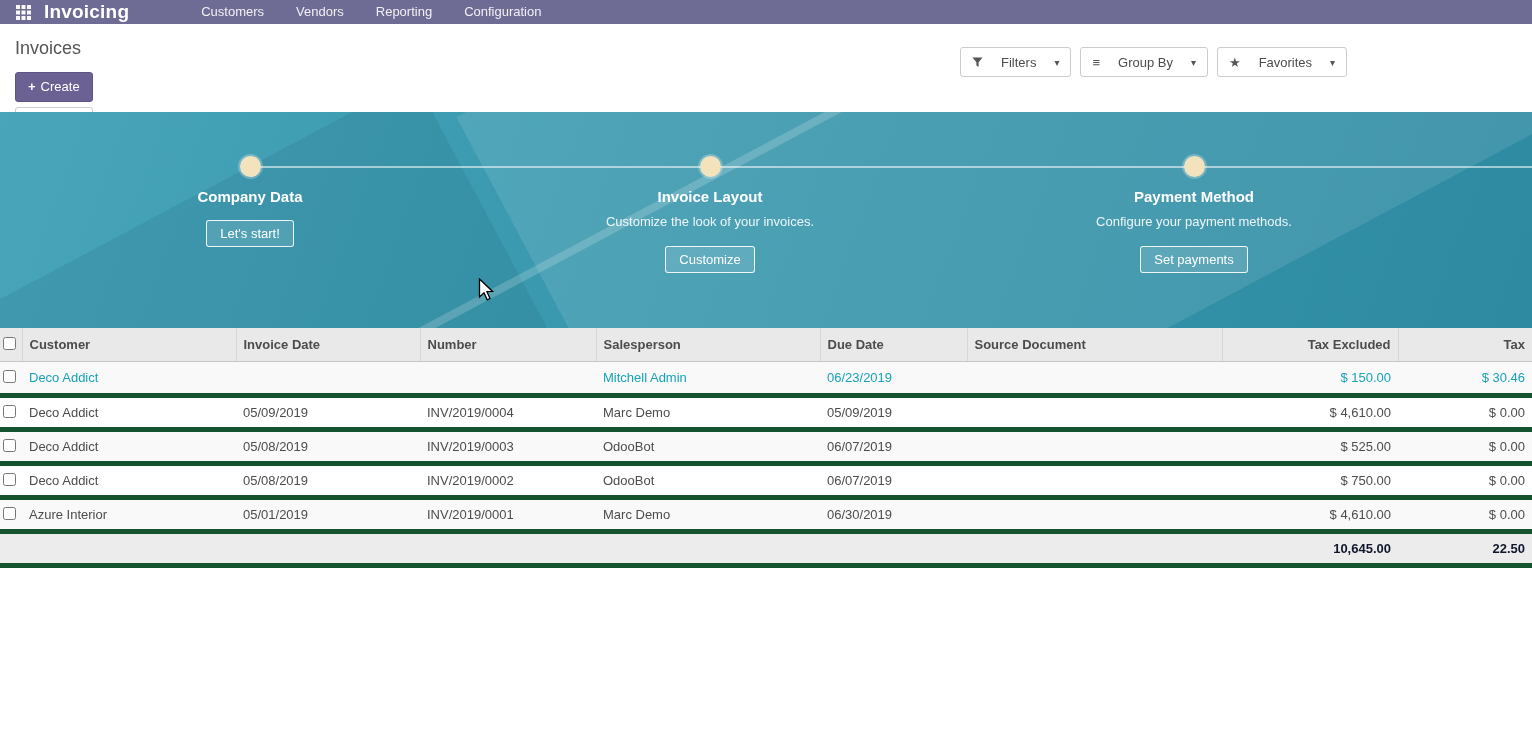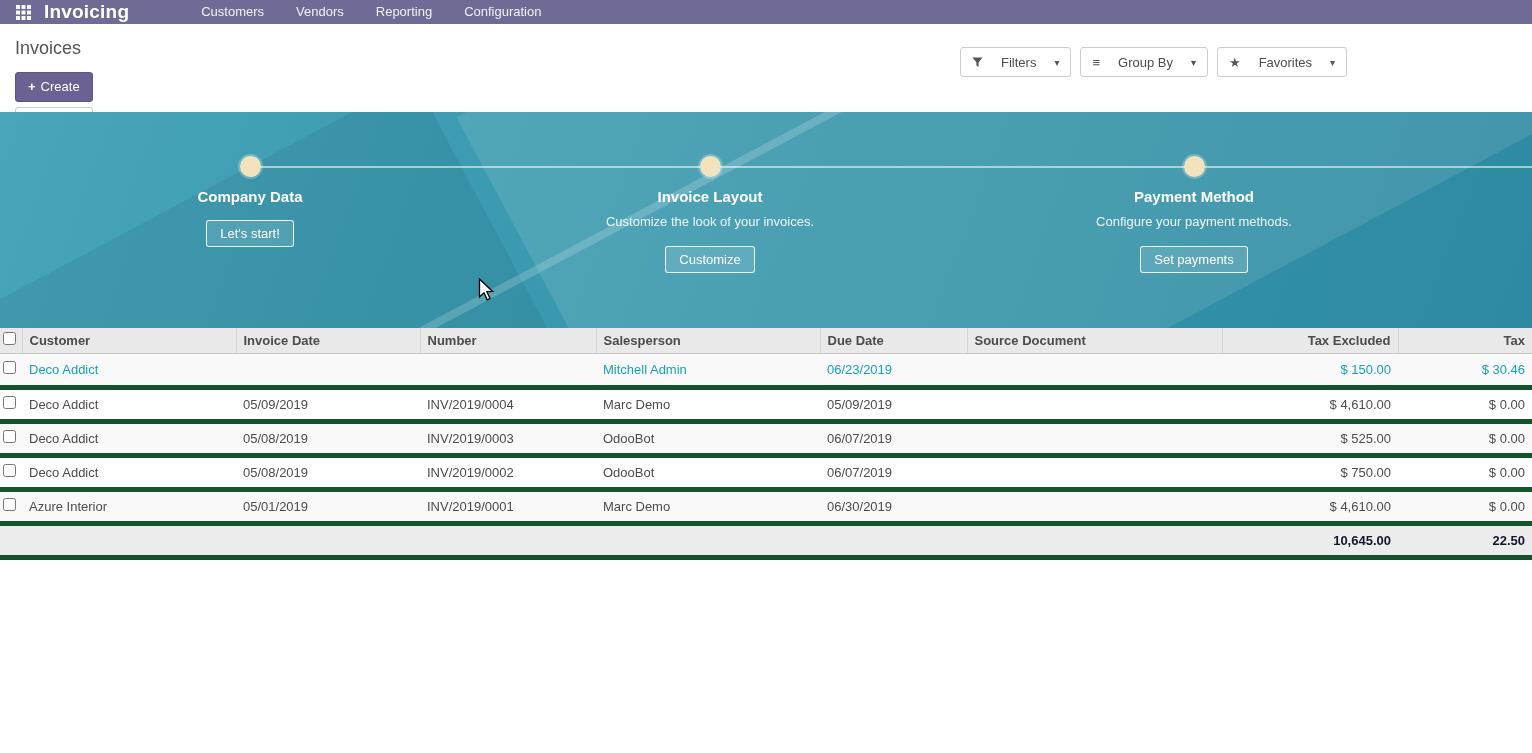--- a/index.html
+++ b/index.html
@@ -42,21 +42,21 @@
   .dot { width:21px; height:21px; border-radius:50%; background:#f3e3bd; margin:0 auto; box-shadow:0 0 0 2px rgba(255,255,255,.25); }
   .step h3 { margin-top:11px; font-size:15px; color:#fff; font-weight:bold; }
   .step p { margin:7px auto 0; width:232px; font-size:13px; line-height:19px; color:rgba(255,255,255,.9); }
   .step .step-btn { margin-top:15px; background:rgba(255,255,255,.12); border:1px solid rgba(255,255,255,.9); color:#fff; font-size:13px; padding:5px 13px; border-radius:3px; cursor:pointer; }
 
   
   .mouse-cursor { position:absolute; left:478px; top:166px; z-index:50; pointer-events:none; }
 
   
   table.list { width:1532px; border-collapse:collapse; table-layout:fixed; font-size:13px; color:#4c4c4c; }
-  table.list thead th { background:#e9e9e9; height:25px; font-weight:bold; text-align:left; padding:0 7px; border-bottom:1px solid #c6c6c6; border-right:1px solid #d6d6d6; cursor:pointer; white-space:nowrap; overflow:hidden; }
+  table.list thead th { background:#e9e9e9; height:25px; font-weight:bold; text-align:left; padding:9px 7px; border-bottom:1px solid #c6c6c6; border-right:1px solid #d6d6d6; cursor:pointer; white-space:nowrap; overflow:hidden; }
   table.list thead th:last-child { border-right:none; }
   table.list thead th.num, table.list td.num { text-align:right; }
   table.list td { height:34px; padding:0 7px; border-bottom:5px solid #14532d; vertical-align:middle; white-space:nowrap; overflow:hidden; }
   table.list tbody tr { cursor:pointer; }
   table.list tbody tr:nth-child(odd) { background:#f9f9f9; }
   table.list tbody tr:nth-child(even) { background:#fff; }
   table.list td.cb, table.list th.cb { padding:0 0 0 3px; }
   input[type="checkbox"] { width:13px; height:13px; margin:0; cursor:pointer; }
   tr.draft td { color:#17a2b8; }
   td.tax-col, th.tax-col { padding-right:50px; }

